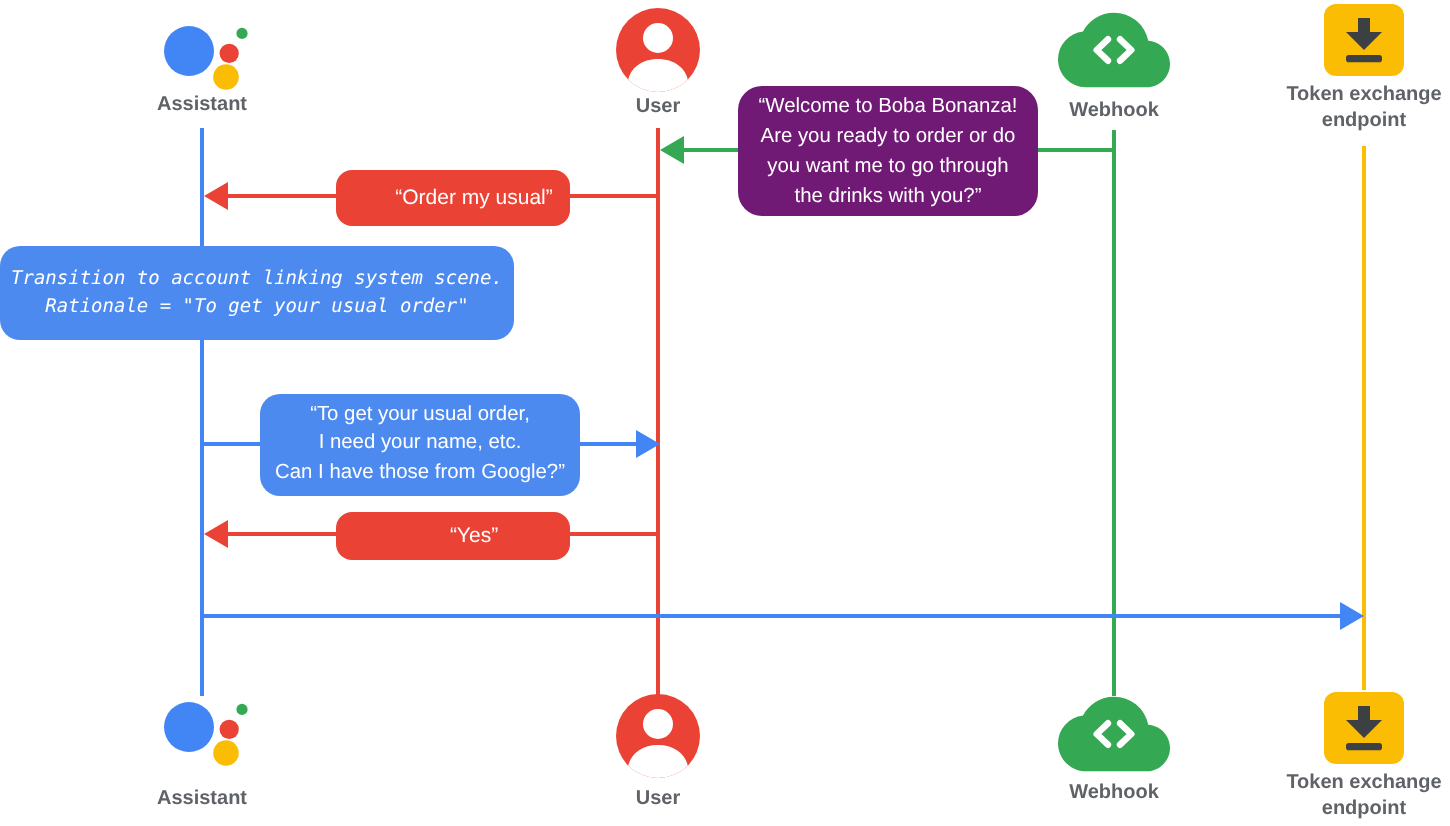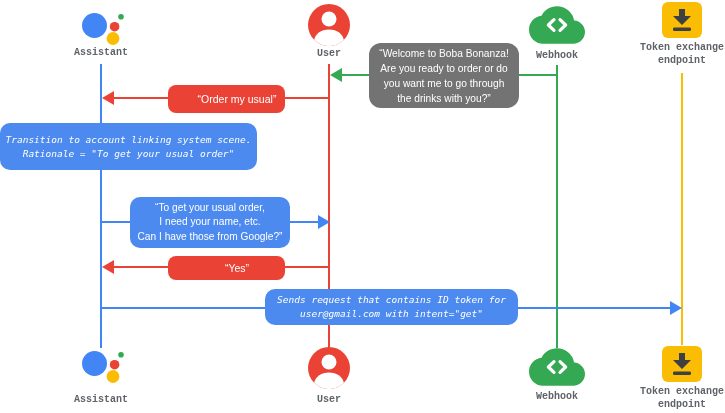--- a/index.html
+++ b/index.html
@@ -13,31 +13,31 @@
   .hline{position:absolute;height:2px;z-index:2;}
   .hl-blue{background:#4285F4;} .hl-red{background:#EA4335;} .hl-green{background:#34A853;}
   .ah{position:absolute;width:0;height:0;z-index:2;
       border-top:7px solid transparent;border-bottom:7px solid transparent;}
   .ah-left-red{border-right:12px solid #EA4335;}
   .ah-left-green{border-right:12px solid #34A853;}
   .ah-right-blue{border-left:12px solid #4285F4;}
   
   .msg{position:absolute;display:flex;align-items:center;justify-content:center;
        color:#ffffff;text-align:center;white-space:pre;z-index:3;}
-  .box-green{background:#737373;border-radius:12px;font-size:10.2px;line-height:15px;}
+  .box-green{background:#701a75;border-radius:12px;font-size:10.2px;line-height:15px;}
   .box-red{background:#EA4335;border-radius:8px;font-size:10.5px;padding-left:21px;}
   .box-blue{background:#4D8AF0;border-radius:10px;}
   .sans-msg{font-size:10.2px;line-height:14.5px;}
   .mono-msg{font-family:"DejaVu Sans Mono",monospace;font-style:italic;
             font-size:9.5px;line-height:14px;}
   
   .actor-icon{position:absolute;z-index:4;}
   .actor-label{position:absolute;z-index:4;transform:translateX(-50%);
                font-size:10px;line-height:12.5px;font-weight:600;color:#5F6368;
-               text-align:center;white-space:pre;font-family:Liberation Mono, monospace;}
+               text-align:center;white-space:pre;}
   .token-chip{position:absolute;width:40px;height:36px;background:#FBBC04;
               border-radius:6px;z-index:4;display:flex;align-items:center;justify-content:center;}
 </style>
 </head>
 <body>
 
 <div class="stage">
 
   <div class="vline vl-blue" style="left:100px;top:64px;height:284px;"></div>
   <div class="vline vl-red" style="left:328px;top:64px;height:284px;"></div>
@@ -68,22 +68,20 @@
 
   <div class="msg box-blue sans-msg" style="left:130px;top:197px;width:160px;height:51px;">“To get your usual order,
 I need your name, etc.
 Can I have those from Google?”</div>
 
   <div class="msg box-blue mono-msg" style="left:0px;top:123px;width:257px;height:47px;">Transition to account linking system scene.
 Rationale = "To get your usual order"</div>
 
   <div class="msg box-red" style="left:168px;top:256px;width:96px;height:24px;">“Yes”</div>
 
-  <div class="msg box-blue mono-msg" style="left:265px;top:289px;width:253px;height:36px;">Sends request that contains ID token for
-user@gmail.com with intent="get"</div>
 
   <svg class="actor-icon" style="left:82px;top:12px;" width="44" height="34" viewBox="0 0 44 34">
     <circle cx="12.5" cy="13.5" r="12.5" fill="#4285F4"></circle>
     <circle cx="32.6" cy="14.7" r="4.8" fill="#EA4335"></circle>
     <circle cx="39" cy="4.7" r="2.8" fill="#34A853"></circle>
     <circle cx="31" cy="26.5" r="6.4" fill="#FBBC04"></circle>
   </svg>
   <div class="actor-label" style="left:101px;top:47px;">Assistant</div>
 
   <svg class="actor-icon" style="left:307px;top:3px;" width="44" height="44" viewBox="0 0 44 44">

